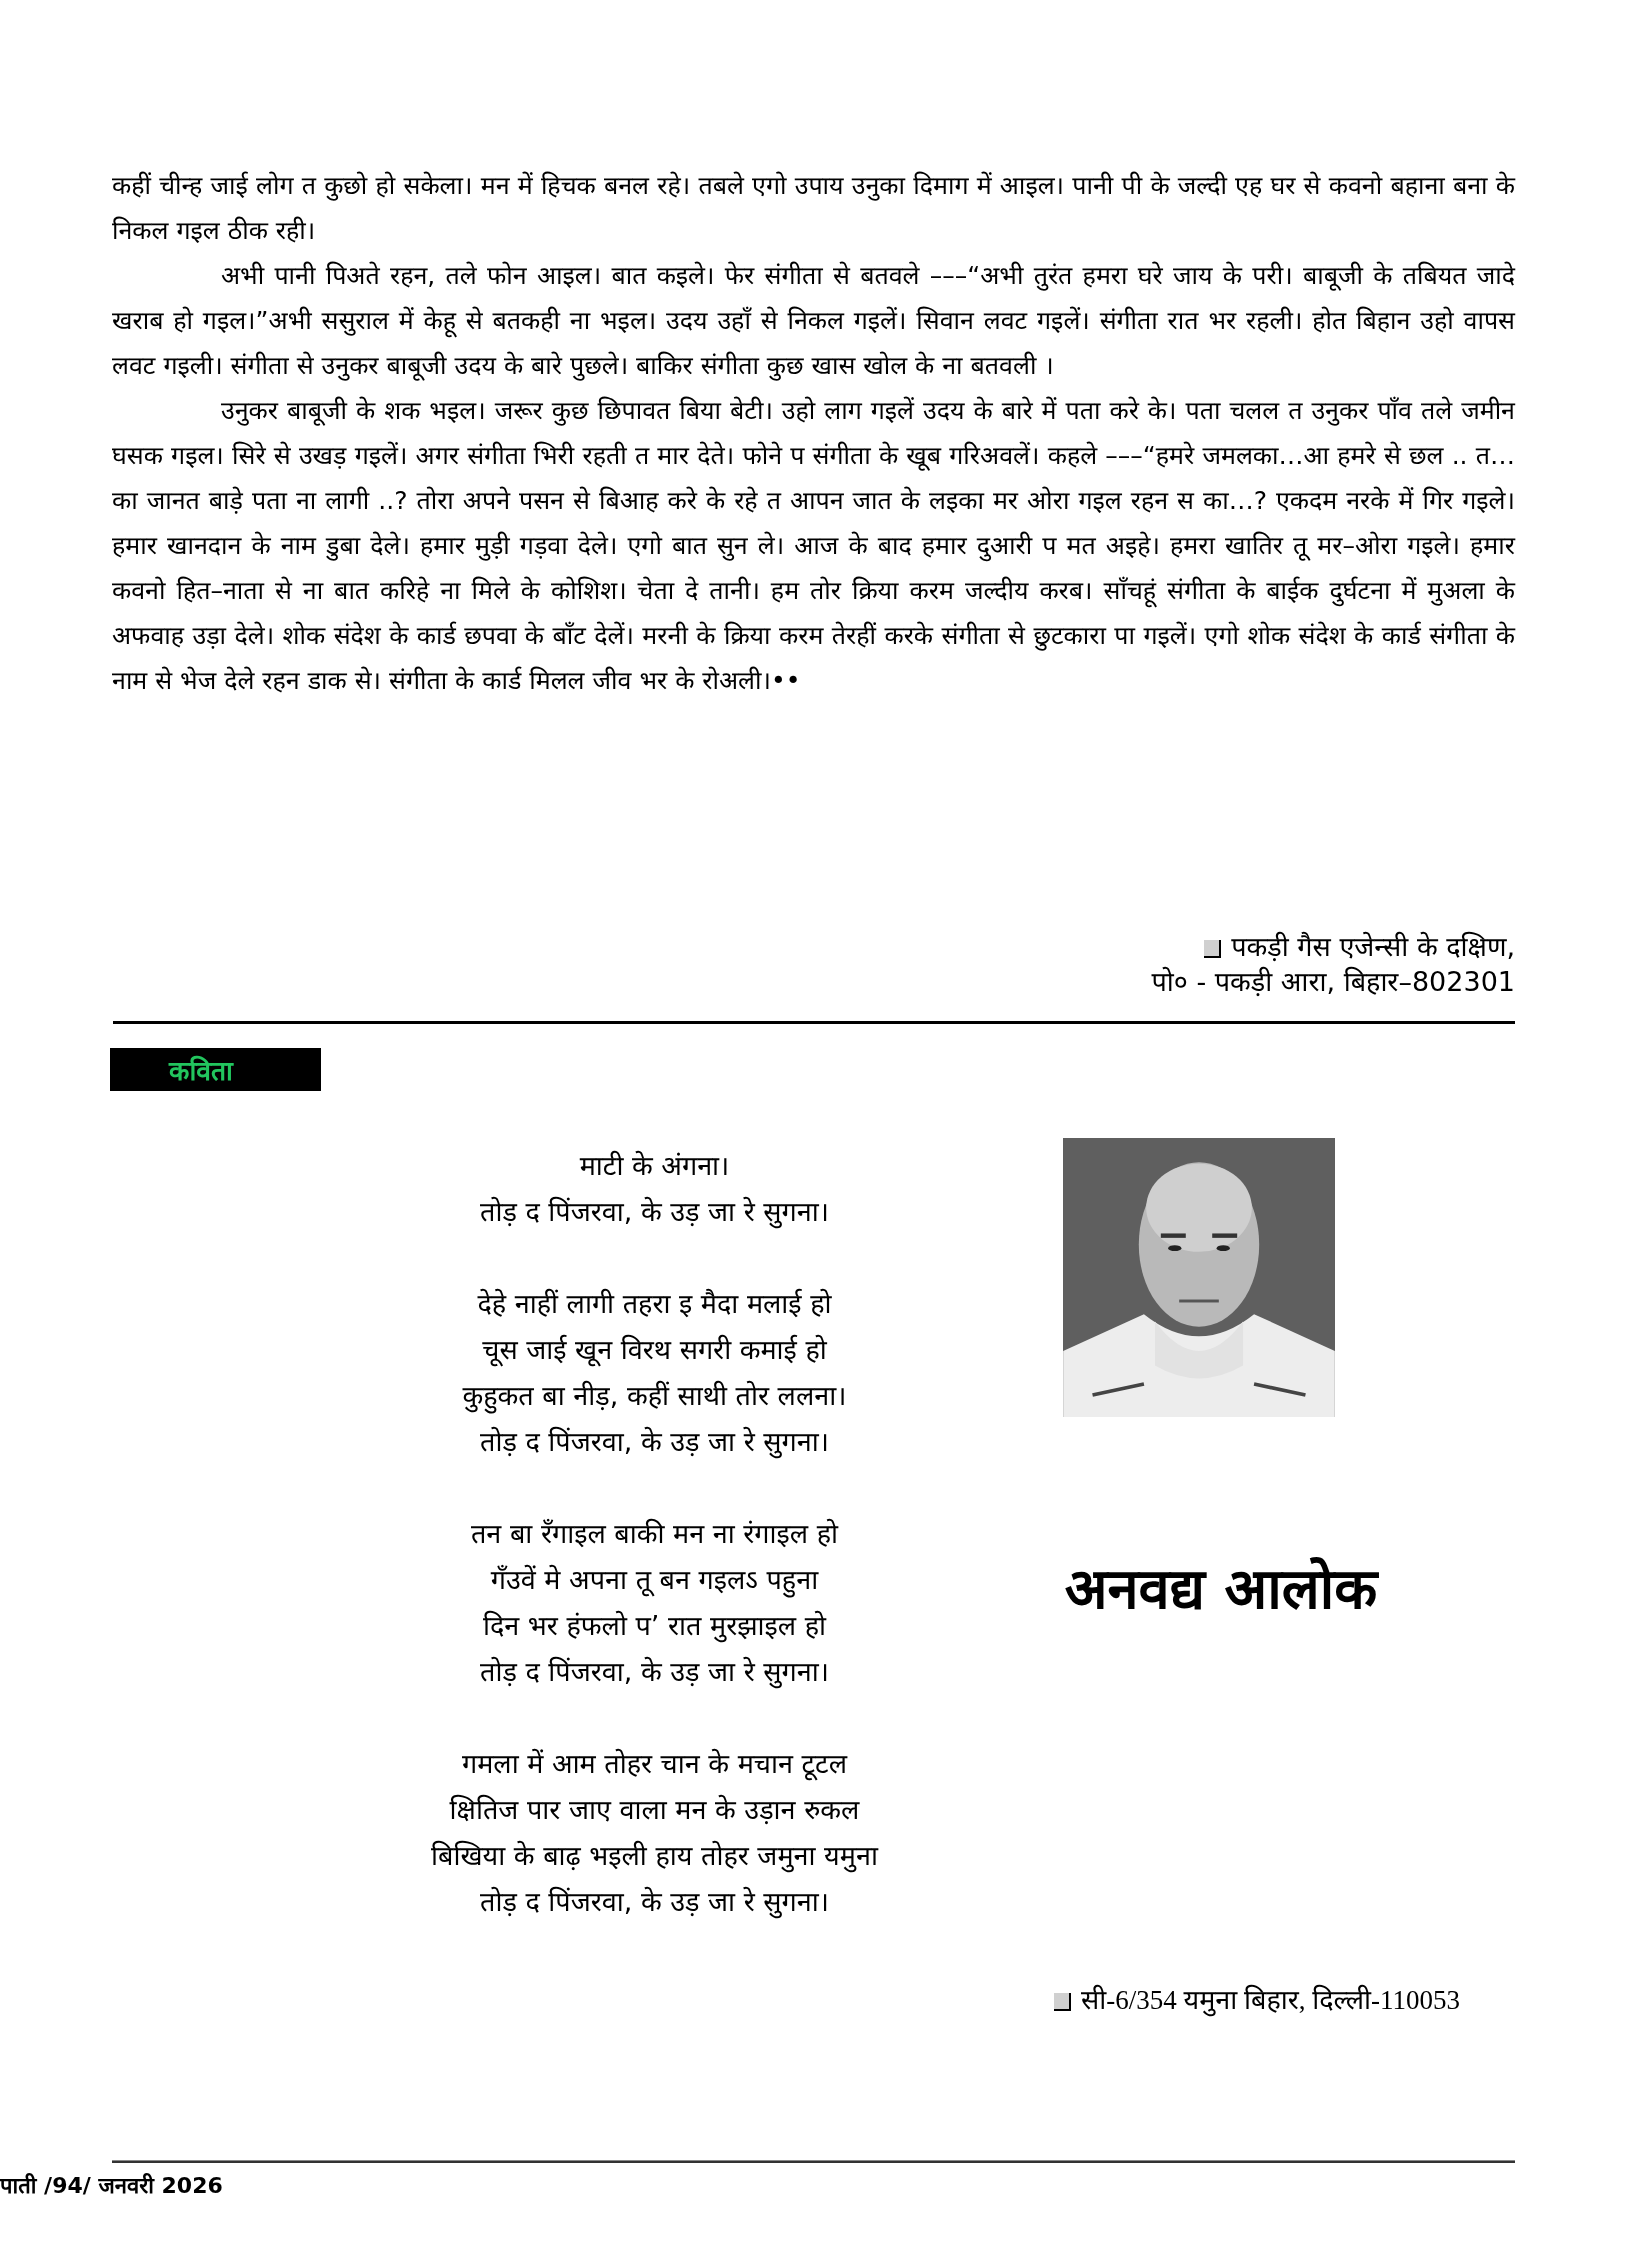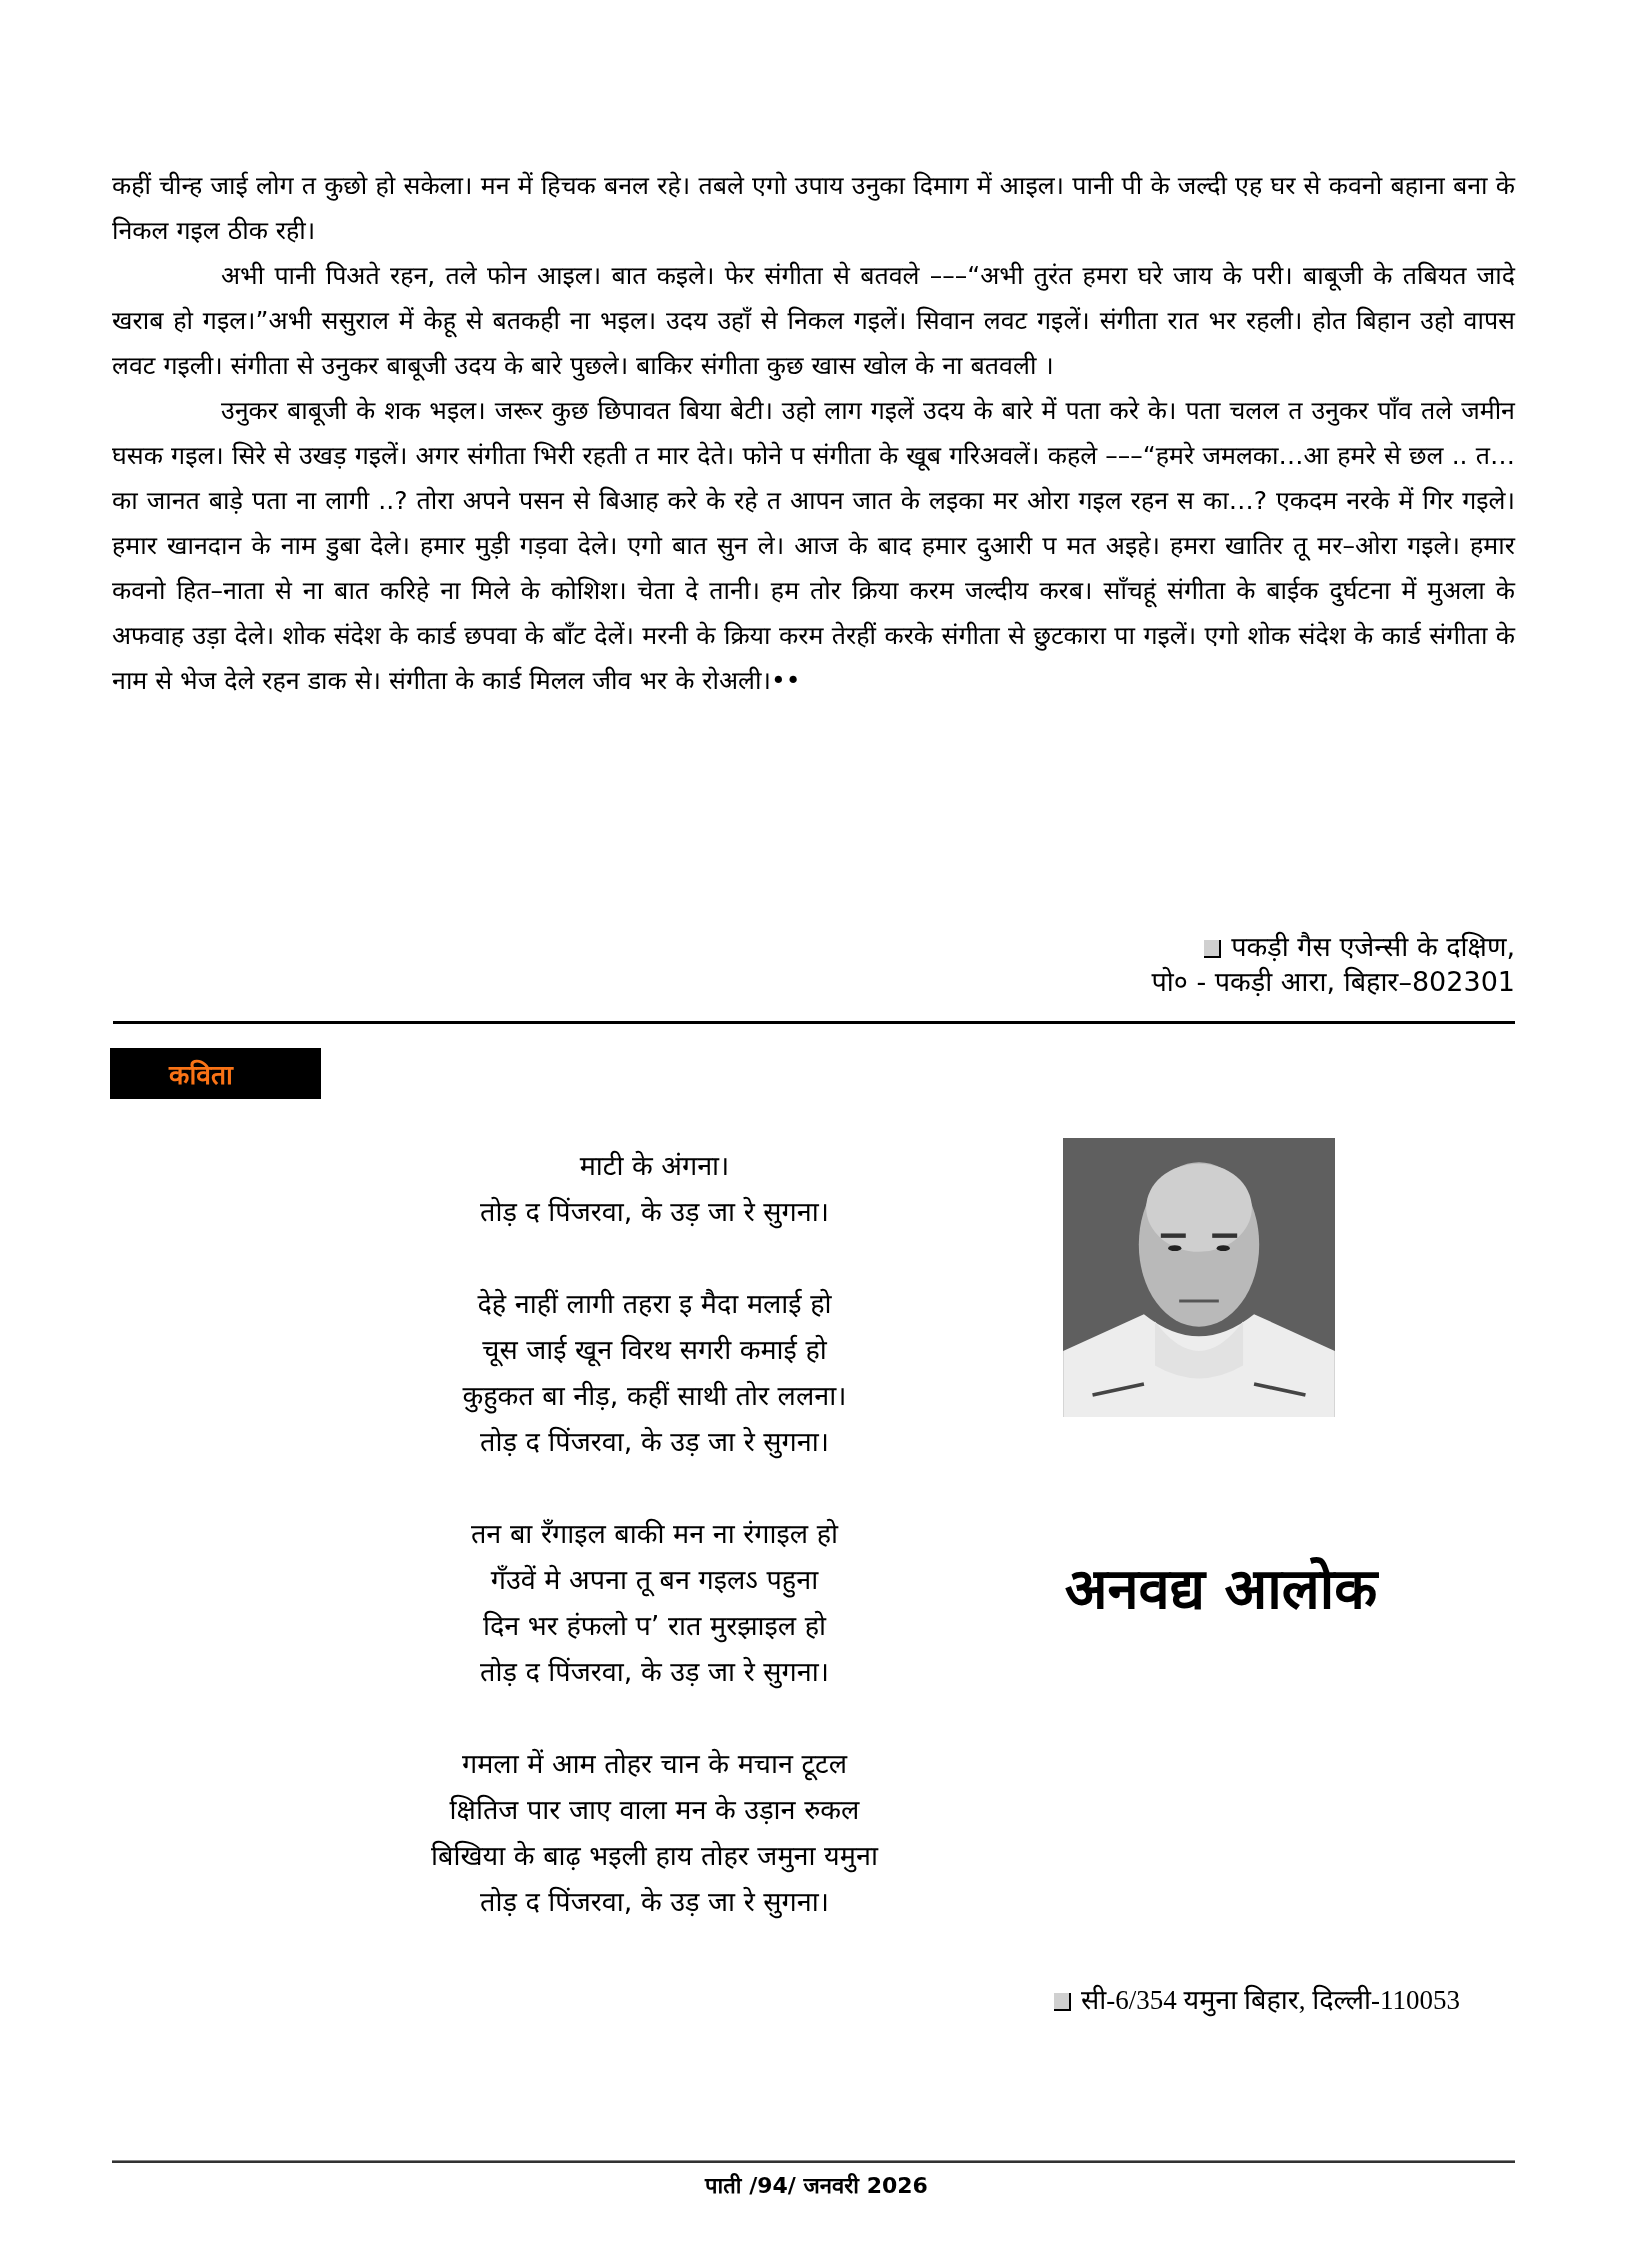--- a/index.html
+++ b/index.html
@@ -3,30 +3,30 @@
 <meta charset="utf-8">
 <style>
   html, body { margin:0; padding:0; background:#ffffff; }
   body { width:1633px; height:2261px; position:relative; overflow:hidden; color:#000; font-family:"DejaVu Sans", sans-serif; }
   .prose { position:absolute; left:112px; top:163px; width:1403px; font-size:25px; line-height:45px; text-align:justify; }
   .prose p { margin:0; }
   .prose p.indent { text-indent:109px; }
   .sign { position:absolute; right:118px; top:929px; text-align:right; font-size:27px; line-height:35px; }
   .bullet-box { display:inline-block; width:14.7px; height:16px; background:#d0d0d0; border-right:2.9px solid #000; border-bottom:2.9px solid #000; margin-right:10.3px; vertical-align:-1.5px; }
   .rule { position:absolute; left:113px; width:1402px; height:2.9px; background:#000; }
-  .label { position:absolute; left:110px; top:1048px; width:211px; height:51px; background:#000; color:#f97316; font-size:26.5px; font-weight:bold; display:flex; align-items:center; justify-content:center; padding-right:29px; box-sizing:border-box; }
+  .label { position:absolute; left:110px; top:1048px; width:211px; height:43px; background:#000; color:#22c55e; font-size:26.5px; font-weight:bold; display:flex; align-items:center; justify-content:center; padding-right:29px; box-sizing:border-box; }
   .poem { position:absolute; left:294px; top:1143px; width:721px; text-align:center; font-size:27px; line-height:46px; }
   .poem .title { margin-bottom:46px; }
   .poem .stanza { margin-bottom:46px; }
   .poem .line { display:block; }
   .photo { position:absolute; left:1063px; top:1138px; width:272px; height:279px; background:#5d5d5d; overflow:hidden; }
   .author { position:absolute; left:1059px; top:1548px; width:324px; text-align:center; font-size:56px; font-weight:bold; }
   .addr2 { position:absolute; left:1054px; top:1980px; font-size:27px; font-family:"Liberation Serif", serif; }
   .footer-rule { position:absolute; left:112px; top:2160px; width:1403px; height:2.2px; background:#333; border-top:0.7px solid #888; }
-  .footer { position:absolute; left:0; top:2169px; width:1633px; text-align:center; font-size:22px; font-weight:bold; padding-left:0; }
+  .footer { position:absolute; left:0; top:2169px; width:1633px; text-align:left; font-size:22px; font-weight:bold; padding-left:0; }
 </style>
 </head>
 <body>
 
 <div class="prose">
   <p>कहीं चीन्ह जाई लोग त कुछो हो सकेला। मन में हिचक बनल रहे। तबले एगो उपाय उनुका दिमाग में आइल। पानी पी के जल्दी एह घर से कवनो बहाना बना के निकल गइल ठीक रही।</p>
   <p class="indent">अभी पानी पिअते रहन, तले फोन आइल। बात कइले। फेर संगीता से बतवले –––“अभी तुरंत हमरा घरे जाय के परी। बाबूजी के तबियत जादे खराब हो गइल।”अभी ससुराल में केहू से बतकही ना भइल। उदय उहाँ से निकल गइलें। सिवान लवट गइलें। संगीता रात भर रहली। होत बिहान उहो वापस लवट गइली। संगीता से उनुकर बाबूजी उदय के बारे पुछले। बाकिर संगीता कुछ खास खोल के ना बतवली ।</p>
   <p class="indent">उनुकर बाबूजी के शक भइल। जरूर कुछ छिपावत बिया बेटी। उहो लाग गइलें उदय के बारे में पता करे के। पता चलल त उनुकर पाँव तले जमीन घसक गइल। सिरे से उखड़ गइलें।  अगर संगीता भिरी रहती त मार देते। फोने प संगीता के खूब गरिअवलें। कहले –––“हमरे जमलका…आ हमरे से छल .. त… का जानत बाड़े पता ना लागी ..? तोरा अपने पसन से बिआह करे के रहे त आपन जात के लइका मर ओरा गइल रहन स का…? एकदम नरके में गिर गइले। हमार खानदान के नाम डुबा देले। हमार मुड़ी गड़वा देले। एगो बात सुन ले। आज के बाद हमार दुआरी प मत अइहे। हमरा खातिर तू मर–ओरा गइले। हमार कवनो हित–नाता से ना बात करिहे ना मिले के कोशिश। चेता दे तानी। हम तोर क्रिया करम जल्दीय करब। साँचहूं संगीता के बाईक दुर्घटना में मुअला के अफवाह उड़ा देले। शोक संदेश के कार्ड छपवा के बाँट देलें। मरनी के क्रिया करम तेरहीं करके संगीता से छुटकारा पा गइलें। एगो शोक संदेश के कार्ड संगीता के नाम से भेज देले रहन डाक से। संगीता के कार्ड मिलल जीव भर के रोअली।••</p>
 </div>
 

